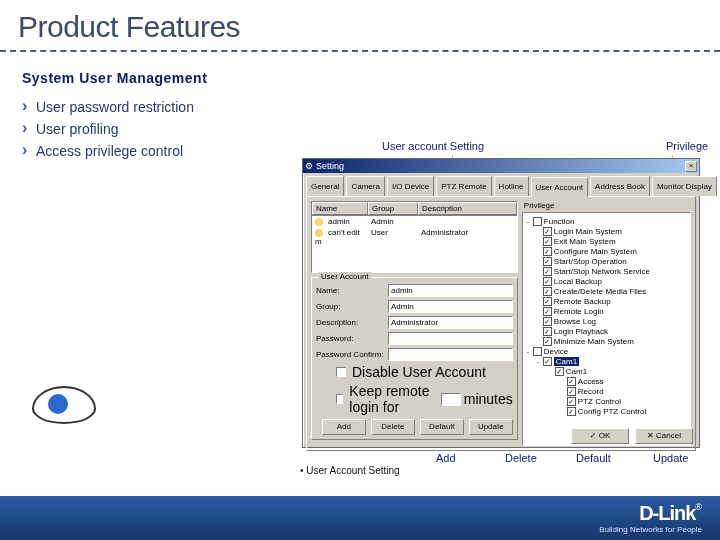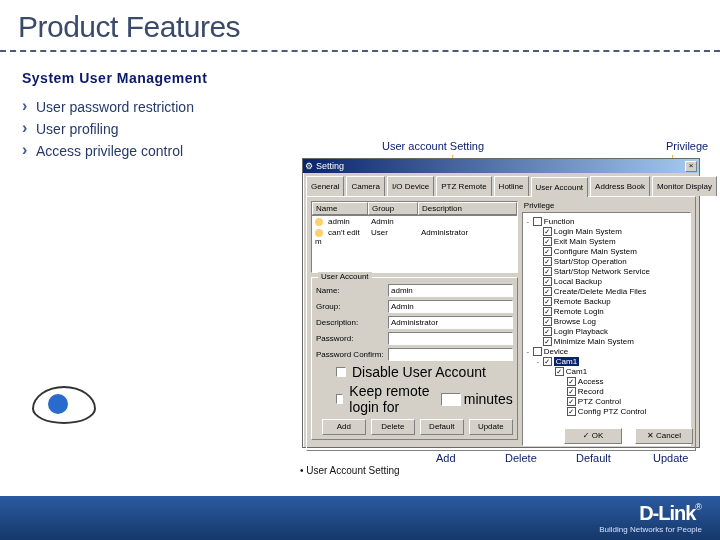--- a/index.html
+++ b/index.html
@@ -193,21 +193,21 @@
   .tree .node { display:flex; align-items:center; gap:2px; padding: 0.5px 0; }
   .tree .ind1 { padding-left: 10px; }
   .tree .ind2 { padding-left: 22px; }
   .tree .ind3 { padding-left: 34px; }
   .cbx { width:9px; height:9px; background:#fff; border:1px solid #555; font-size:7px; line-height:7px; text-align:center; }
   .tree .sel { background:#0a246a; color:#fff; padding:0 2px; }
   .glyph { width:6px; text-align:center; font-size:8px; color:#555; }
 
   .dlg-bottom {
     position:absolute; bottom:3px; right:6px;
-    display:flex; gap:13px;
+    display:flex; gap:6px;
   }
   .dlg-bottom .btn { width:58px; }
 
   
   .line { position:absolute; background:#ffb24a; }
   .l1 { left: 452px; top: 155px; width: 1px; height: 20px; }
   .l2 { left: 672px; top: 155px; width: 1px; height: 20px; }
   .lb1{ left: 339px; top: 412px; width:1px; height:46px; transform: rotate(-62deg); transform-origin: top; }
   .lb2{ left: 388px; top: 412px; width:1px; height:46px; transform: rotate(-60deg); transform-origin: top; }
   .lb3{ left: 434px; top: 412px; width:1px; height:46px; transform: rotate(-62deg); transform-origin: top; }

